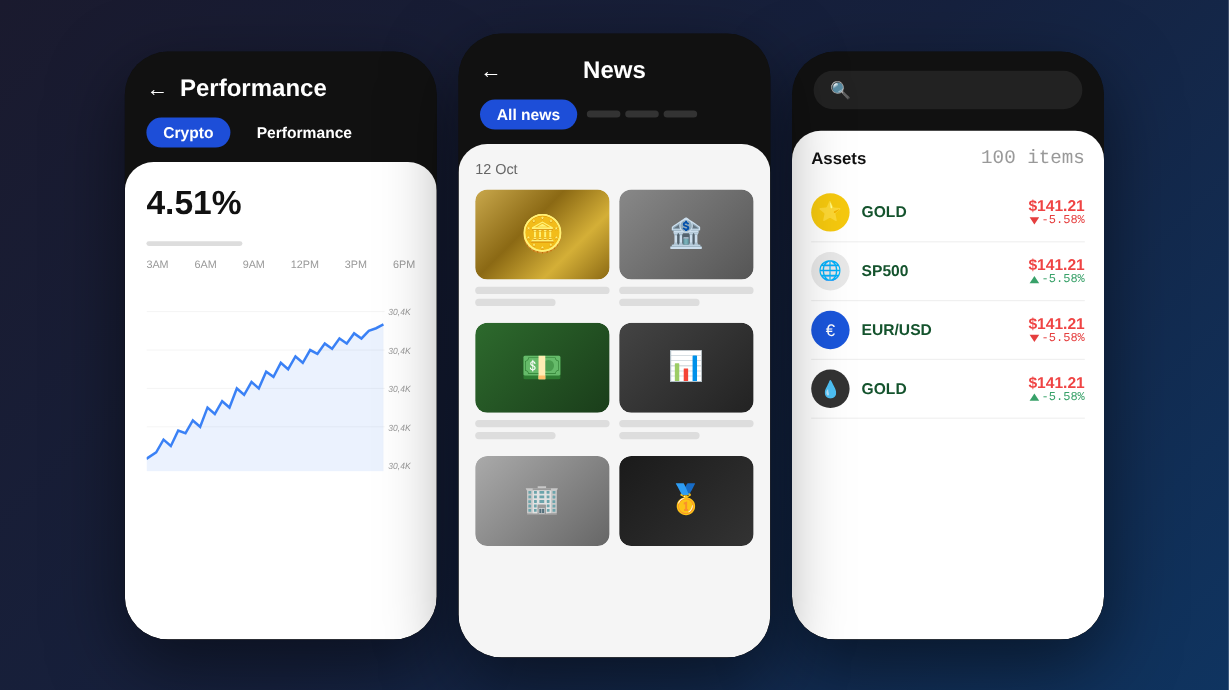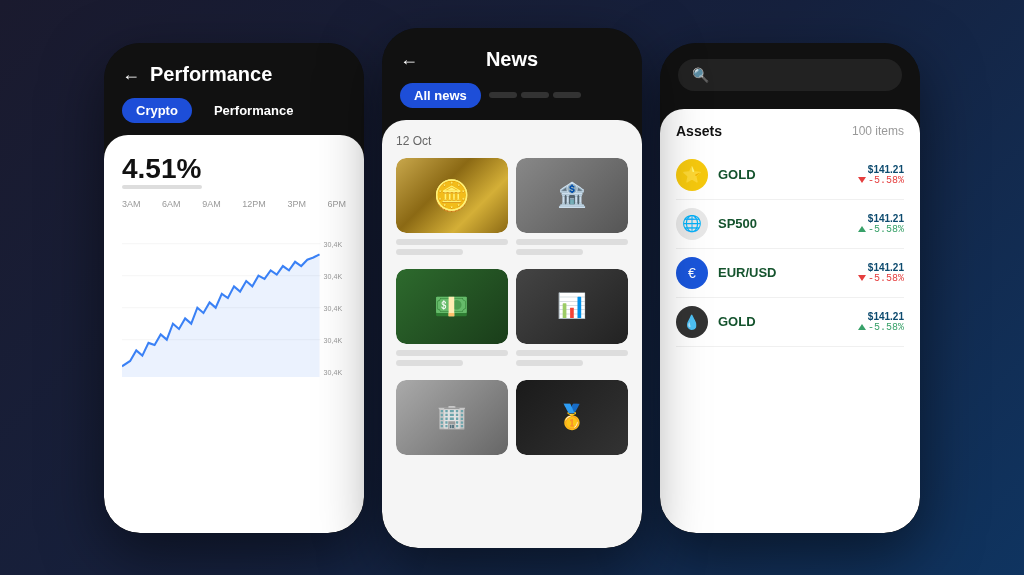--- a/index.html
+++ b/index.html
@@ -132,21 +132,21 @@
       border-radius: 24px 24px 0 0;
       margin: 0;
       padding: 18px;
       overflow: hidden;
     }
 
     .perf-percent {
       font-size: 28px;
       font-weight: 800;
       color: #111;
-      margin-bottom: 0;
+      margin-bottom: 16px;
     }
 
     .perf-bar {
       width: 80px;
       height: 4px;
       background: #ddd;
       border-radius: 2px;
       margin-bottom: 10px;
     }
 
@@ -155,20 +155,21 @@
       justify-content: space-between;
       font-size: 9px;
       color: #999;
       margin-bottom: 8px;
     }
 
     .chart-area {
       position: relative;
       height: 160px;
       overflow: hidden;
+      font-style: italic;
     }
 
     .chart-svg {
       width: 100%;
       height: 100%;
     }
 
     
     .news-content {
       flex: 1;
@@ -255,22 +256,23 @@
       margin-bottom: 12px;
     }
 
     .assets-title {
       font-size: 14px;
       font-weight: 700;
       color: #111;
     }
 
     .assets-count {
-      font-size: 12px;
+      font-size: 16px;
       color: #999;
+      font-family: Liberation Mono, monospace;
     }
 
     .asset-item {
       display: flex;
       align-items: center;
       padding: 8px 0;
       border-bottom: 1px solid #f0f0f0;
       gap: 10px;
     }
 
@@ -290,23 +292,23 @@
       font-size: 13px;
       font-weight: 600;
       color: #14532d;
     }
 
     .asset-price-group {
       text-align: right;
     }
 
     .asset-price {
-      font-size: 10px;
+      font-size: 13px;
       font-weight: 700;
-      color: #0c4a6e;
+      color: #ef4444;
       display: block;
     }
 
     .asset-change {
       font-size: 10px;
       font-weight: 500;
       display: flex;
       align-items: center;
       justify-content: flex-end;
       gap: 2px;

